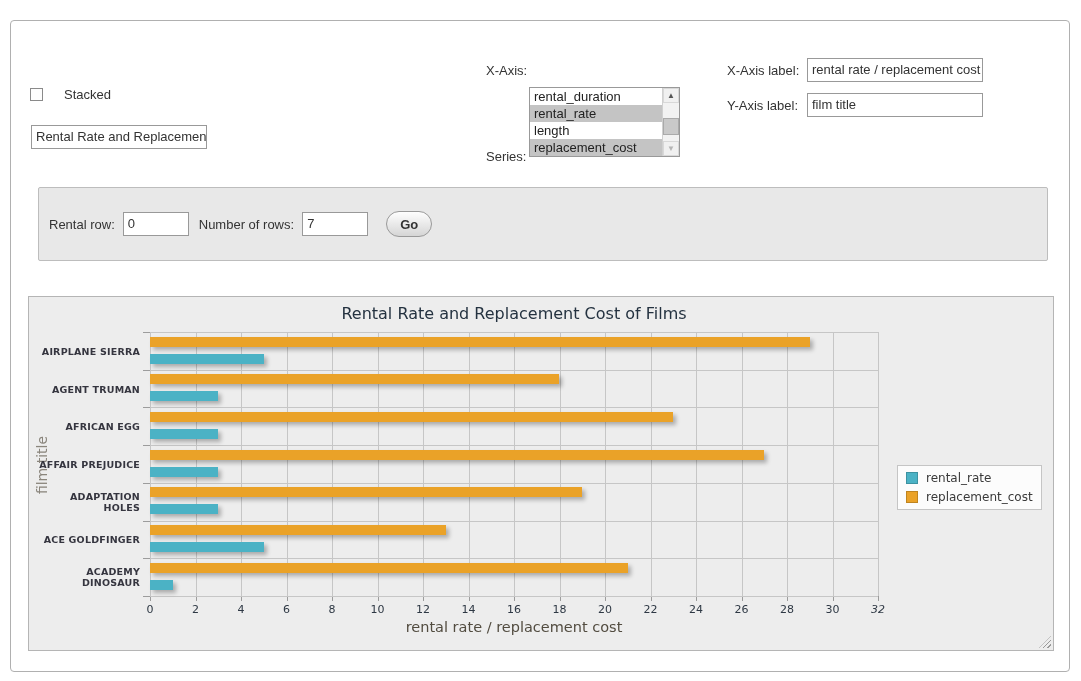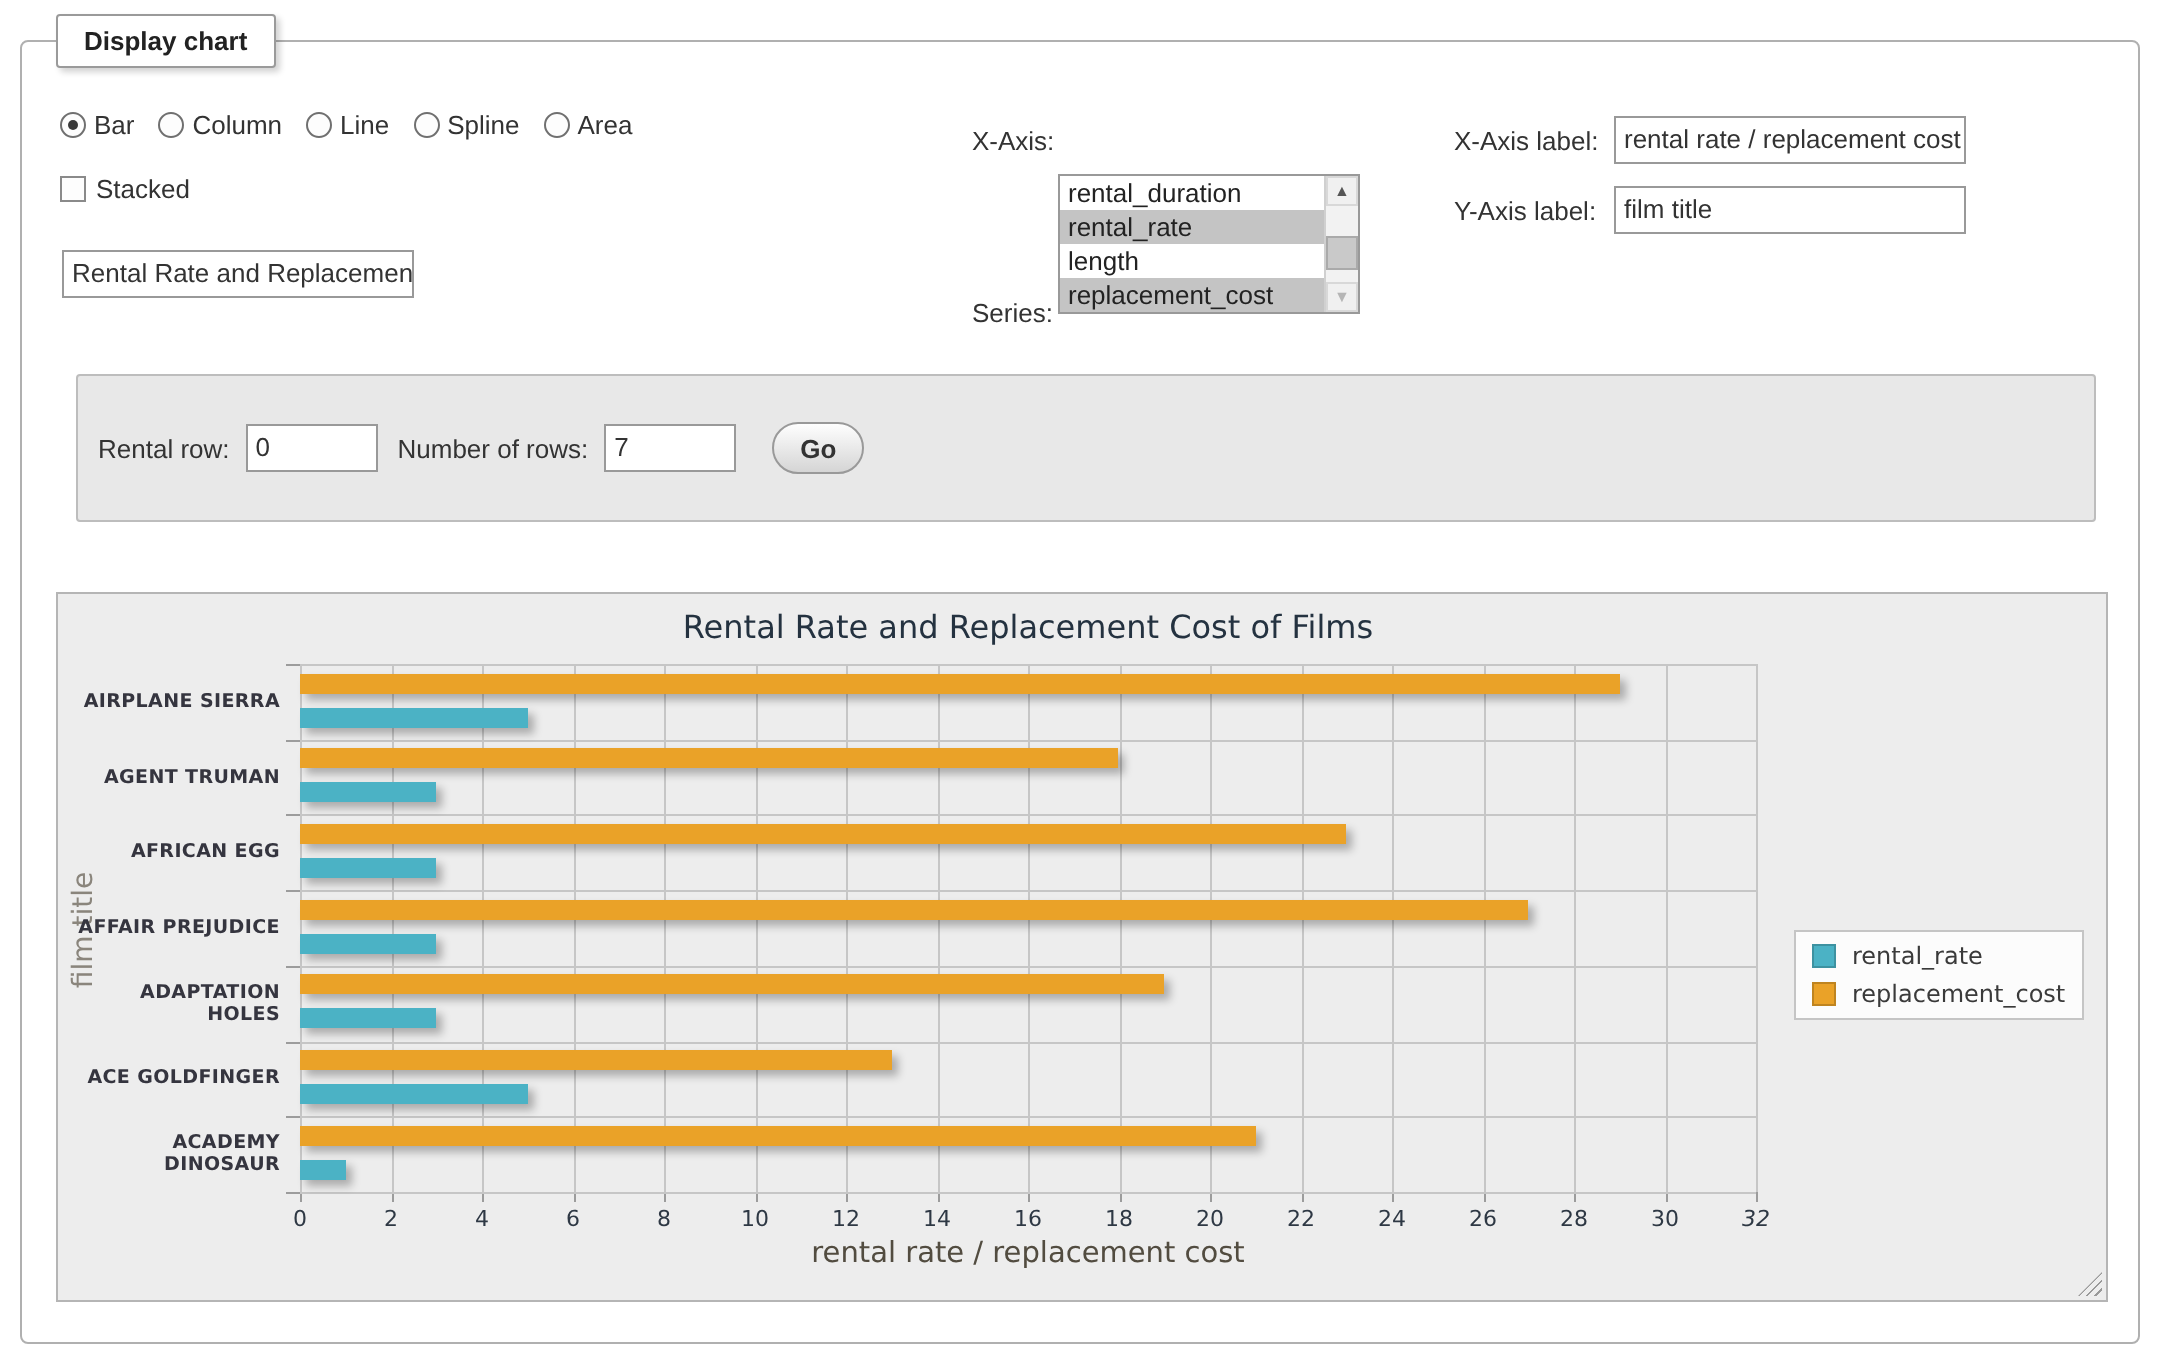--- a/index.html
+++ b/index.html
@@ -13,21 +13,21 @@
     background:#fff; border:1px solid #9a9a9a; border-radius:2px;
     font-size:13px; font-weight:bold; color:#222;
     box-shadow:2px 2px 3px rgba(0,0,0,0.18);
   }
   .form-label { font-size:13px; color:#333; }
   
   .radio-row { position:absolute; left:19px; top:34px; display:flex; align-items:center; gap:12px; }
   .radio-item { display:flex; align-items:center; gap:4px; cursor:default; }
   .radio-circle { width:13px; height:13px; border:1px solid #707070; border-radius:50%; background:#fdfdfd; position:relative; }
   .radio-circle.checked::after { content:""; position:absolute; left:3px; top:3px; width:5px; height:5px; border-radius:50%; background:#3a3a3a; }
-  .chk-row { position:absolute; left:19px; top:66px; display:flex; align-items:center; gap:5px; }
+  .chk-row { position:absolute; left:19px; top:66px; display:flex; align-items:center; gap:21px; }
   .chk-box { width:13px; height:13px; border:1px solid #8a8a8a; background:#fdfdfd; }
   
   .tinput {
     border:1px solid #999; background:#fff; height:24px; font-size:13px; color:#333;
     padding:0 4px; font-family:"Liberation Sans", sans-serif; white-space:nowrap; overflow:hidden; line-height:22px;
   }
   .title-input { position:absolute; left:20px; top:104px; width:176px; }
   .lbl-xaxis { position:absolute; left:475px; top:42px; }
   .select {
     position:absolute; left:518px; top:37px; width:155px; height:24px;
@@ -91,44 +91,21 @@
   .resize-handle {
     position:absolute; right:2px; bottom:2px; width:12px; height:12px;
     background:repeating-linear-gradient(135deg, transparent 0 2px, #999 2px 3px);
     clip-path:polygon(100% 0, 100% 100%, 0 100%);
   }
 </style>
 </head>
 <body>
 
 <div class="outer">
-  <div class="legend-tab">Display chart</div>
-
-  <div class="radio-row" id="radioRow">
-      <span class="radio-item">
-        <span class="radio-circle checked"></span>
-        <span class="form-label">Bar</span>
-      </span>
-      <span class="radio-item">
-        <span class="radio-circle"></span>
-        <span class="form-label">Column</span>
-      </span>
-      <span class="radio-item">
-        <span class="radio-circle"></span>
-        <span class="form-label">Line</span>
-      </span>
-      <span class="radio-item">
-        <span class="radio-circle"></span>
-        <span class="form-label">Spline</span>
-      </span>
-      <span class="radio-item">
-        <span class="radio-circle"></span>
-        <span class="form-label">Area</span>
-      </span>
-    </div>
+
 
   <div class="chk-row">
     <span class="chk-box"></span>
     <span class="form-label">Stacked</span>
   </div>
 
   <div class="tinput title-input">Rental Rate and Replacement Cost of Films</div>
 
   <span class="form-label lbl-xaxis">X-Axis:</span>
 

